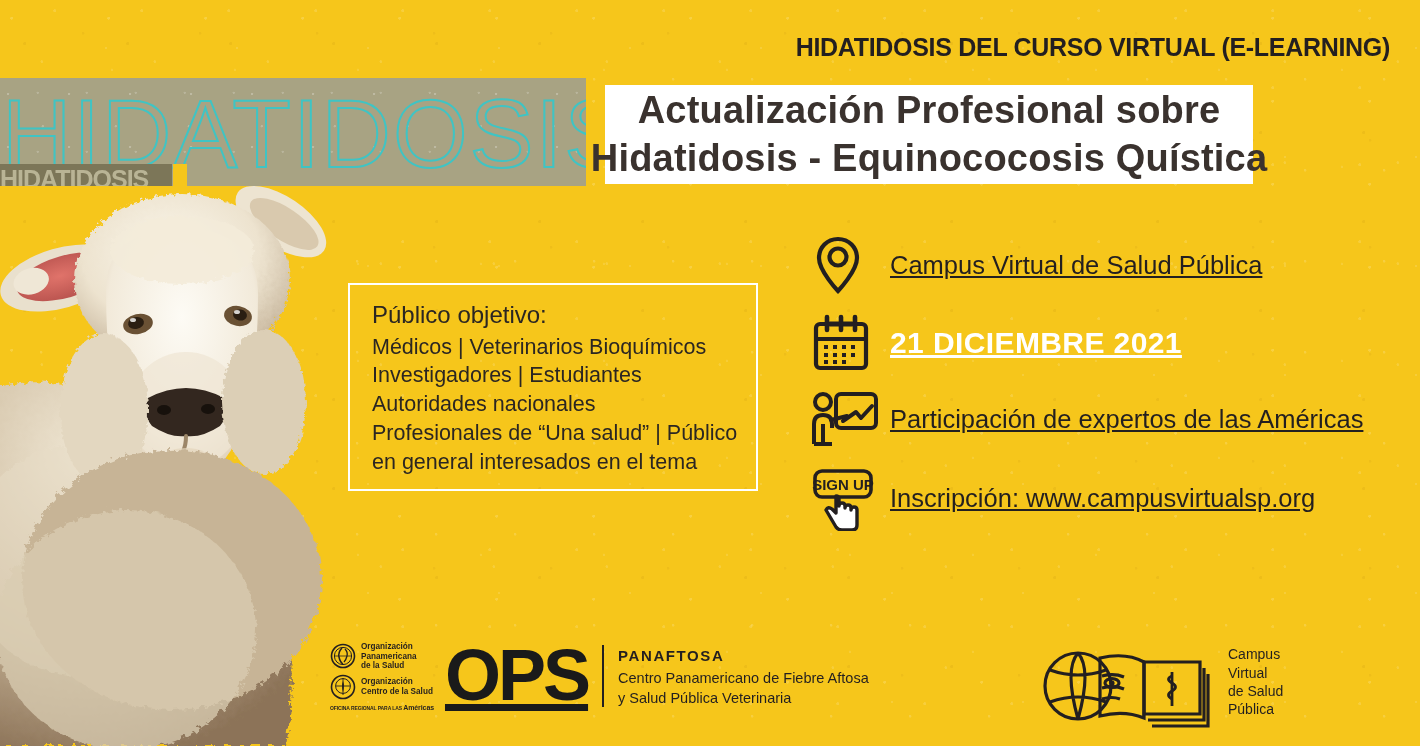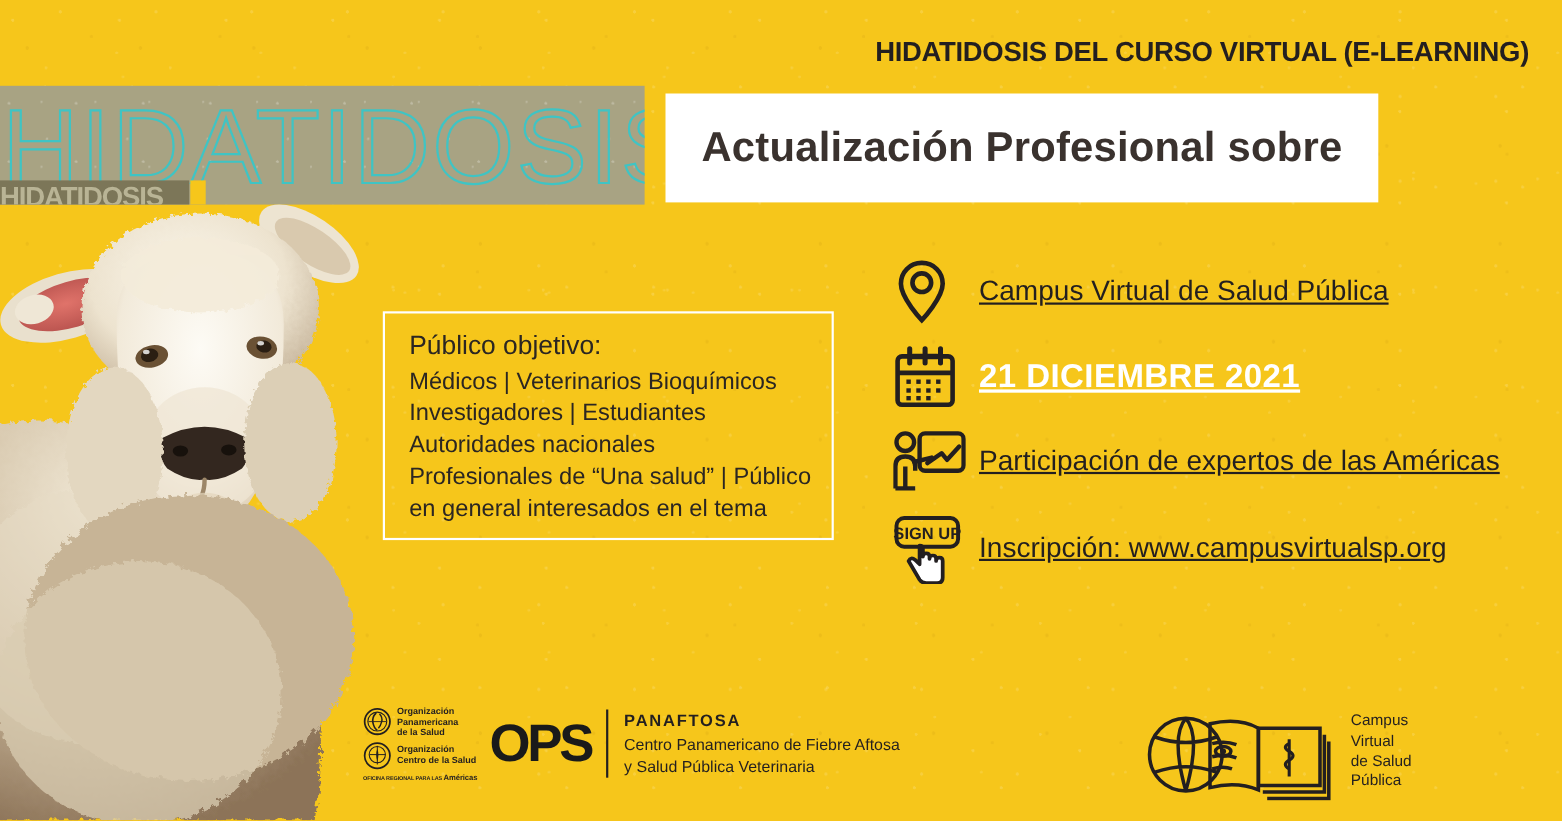--- a/index.html
+++ b/index.html
@@ -98,21 +98,21 @@
   .row .txt{font-size:25.5px;color:#231F20;white-space:nowrap;text-decoration:underline;}
   .row .txt.date{font-size:30px;font-weight:bold;color:#FFFFFF;letter-spacing:.4px;}
 
   
   .footer-left{position:absolute;left:330px;top:642px;display:flex;align-items:center;}
   .paho-marks{display:flex;flex-direction:column;gap:3px;margin-right:9px;}
   .paho-row{display:flex;align-items:center;gap:5px;}
   .paho-txt{font-size:8.2px;font-weight:bold;color:#231F20;line-height:1.16;}
   .paho-sub{font-size:5px;font-weight:bold;color:#231F20;letter-spacing:-.1px;margin-top:1px;}
   .paho-sub b{font-size:7px;}
-  .ops-word{font-size:48px;font-weight:bold;color:#1A1A1A;letter-spacing:-3px;line-height:.86;margin:0 14px 0 2px;}
+  .ops-word{font-size:72px;font-weight:bold;color:#1A1A1A;letter-spacing:-3px;line-height:.86;margin:0 14px 0 2px;text-decoration:underline;}
   .vrule{width:2px;height:62px;background:#231F20;margin-right:14px;}
   .pan-name{font-size:15px;font-weight:bold;letter-spacing:1.6px;color:#231F20;line-height:1.5;}
   .pan-desc{font-size:14.5px;color:#231F20;line-height:1.38;}
 
   .footer-right{position:absolute;left:1038px;top:636px;display:flex;align-items:center;}
   .cv-txt{font-size:14px;font-weight:normal;color:#231F20;line-height:1.32;margin-left:14px;}
 </style>
 </head>
 <body>
 
@@ -214,20 +214,21 @@
         <ellipse cx="186" cy="470" rx="150" ry="130" fill="#C7B496"></ellipse>
         <ellipse cx="140" cy="520" rx="130" ry="120" fill="#D9CCB2" opacity=".75"></ellipse>
       </g>
     </svg>
   </div>
 
   <div class="eyebrow">HIDATIDOSIS DEL CURSO VIRTUAL (E-LEARNING)</div>
 
   <div class="title-box">
     <div class="title-line">Actualización Profesional sobre</div>
+    <div class="title-line">Hidatidosis - Equinococosis Quística</div>
   </div>
 
   <div class="aud-box">
     <div class="aud-title">Público objetivo:</div>
     <div class="aud-line">Médicos | Veterinarios Bioquímicos</div>
     <div class="aud-line">Investigadores | Estudiantes</div>
     <div class="aud-line">Autoridades nacionales</div>
     <div class="aud-line">Profesionales de “Una salud” | Público</div>
     <div class="aud-line">en general interesados en el tema</div>
   </div>

